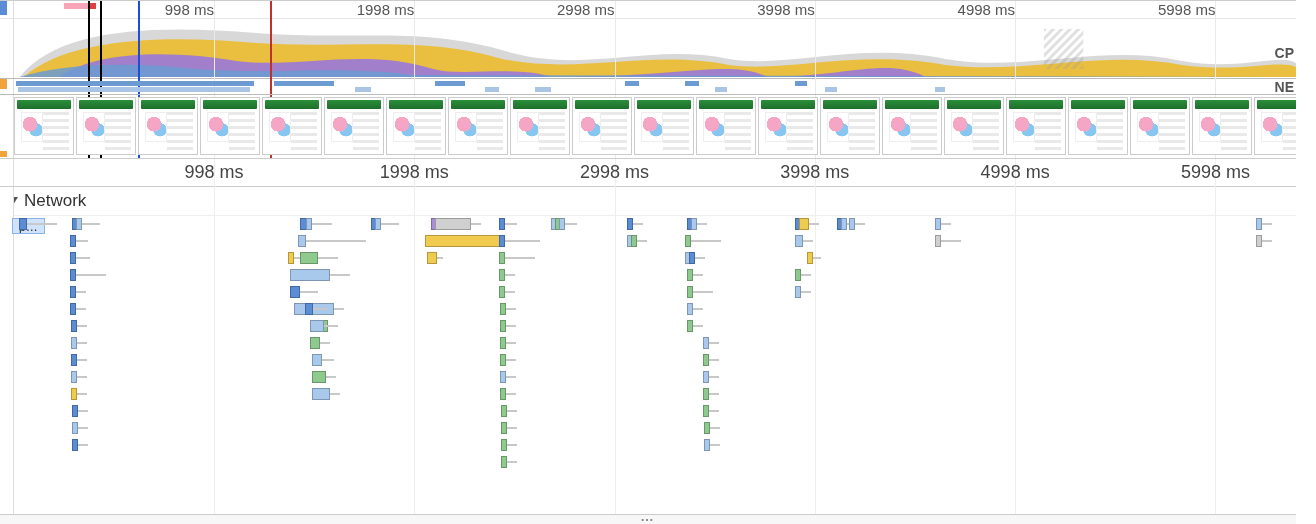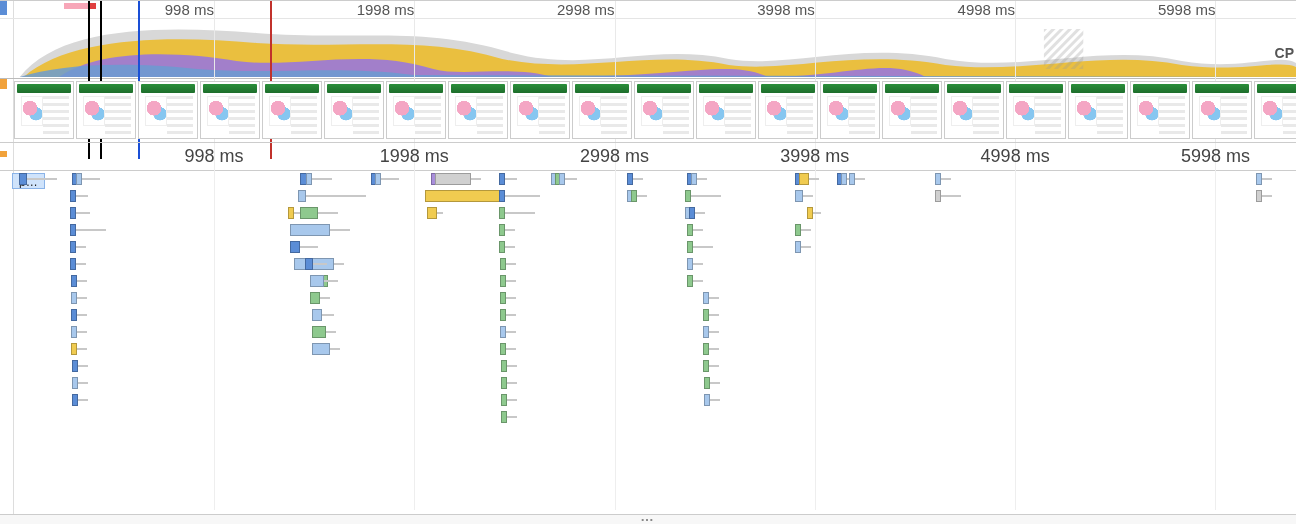--- a/index.html
+++ b/index.html
@@ -107,38 +107,58 @@
       <div class="tick-line" style="left: 614.522px; height: 158px;"></div>
       <div class="tick-line" style="left: 814.83px; height: 158px;"></div>
       <div class="tick-line" style="left: 1015.14px; height: 158px;"></div>
       <div class="tick-line" style="left: 1215.45px; height: 158px;"></div>
       <div class="vmark black" style="left: 88.1138px; height: 158px;"></div>
       <div class="vmark black" style="left: 100.132px; height: 158px;"></div>
       <div class="vmark blue" style="left: 138.191px; height: 158px;"></div>
       <div class="vmark red" style="left: 270.394px; height: 158px;"></div>
     </div>
 
+  <div class="net-overview">
+    <span class="label-right lbl-ne" style="top:0">NE</span>
+  <div class="net-ov-bar" style="left: 16.0031px; width: 238.366px; top: 2px;"></div>
+      <div class="net-ov-bar light" style="left: 18.0062px; width: 232.357px; top: 8px;"></div>
+      <div class="net-ov-bar" style="left: 274.4px; width: 60.0923px; top: 2px;"></div>
+      <div class="net-ov-bar light" style="left: 354.523px; width: 16.0246px; top: 8px;"></div>
+      <div class="net-ov-bar" style="left: 434.646px; width: 30.0462px; top: 2px;"></div>
+      <div class="net-ov-bar light" style="left: 484.723px; width: 14.0215px; top: 8px;"></div>
+      <div class="net-ov-bar light" style="left: 534.8px; width: 16.0246px; top: 8px;"></div>
+      <div class="net-ov-bar" style="left: 624.938px; width: 14.0215px; top: 2px;"></div>
+      <div class="net-ov-bar" style="left: 685.031px; width: 14.0215px; top: 2px;"></div>
+      <div class="net-ov-bar light" style="left: 715.077px; width: 12.0185px; top: 8px;"></div>
+      <div class="net-ov-bar" style="left: 795.2px; width: 12.0185px; top: 2px;"></div>
+      <div class="net-ov-bar light" style="left: 825.246px; width: 12.0185px; top: 8px;"></div>
+      <div class="net-ov-bar light" style="left: 935.415px; width: 10.0154px; top: 8px;"></div>
+    </div>
 
   <div class="filmstrip"><div class="frame"><div class="sidetext"></div></div><div class="frame"><div class="sidetext"></div></div><div class="frame"><div class="sidetext"></div></div><div class="frame"><div class="sidetext"></div></div><div class="frame"><div class="sidetext"></div></div><div class="frame"><div class="sidetext"></div></div><div class="frame"><div class="sidetext"></div></div><div class="frame"><div class="sidetext"></div></div><div class="frame"><div class="sidetext"></div></div><div class="frame"><div class="sidetext"></div></div><div class="frame"><div class="sidetext"></div></div><div class="frame"><div class="sidetext"></div></div><div class="frame"><div class="sidetext"></div></div><div class="frame"><div class="sidetext"></div></div><div class="frame"><div class="sidetext"></div></div><div class="frame"><div class="sidetext"></div></div><div class="frame"><div class="sidetext"></div></div><div class="frame"><div class="sidetext"></div></div><div class="frame"><div class="sidetext"></div></div><div class="frame"><div class="sidetext"></div></div><div class="frame"><div class="sidetext"></div></div></div>
 
   <div class="main-ruler">
       <div class="main-tick-line" style="left: 213.907px;"></div>
       <div class="main-tick" style="left: 213.907px;">998 ms</div>
       <div class="main-tick-line" style="left: 414.215px;"></div>
       <div class="main-tick" style="left: 414.215px;">1998 ms</div>
       <div class="main-tick-line" style="left: 614.522px;"></div>
       <div class="main-tick" style="left: 614.522px;">2998 ms</div>
       <div class="main-tick-line" style="left: 814.83px;"></div>
       <div class="main-tick" style="left: 814.83px;">3998 ms</div>
       <div class="main-tick-line" style="left: 1015.14px;"></div>
       <div class="main-tick" style="left: 1015.14px;">4998 ms</div>
       <div class="main-tick-line" style="left: 1215.45px;"></div>
       <div class="main-tick" style="left: 1215.45px;">5998 ms</div>
     </div>
 
+  <div class="section-hdr">
+    <span class="disclosure"></span>
+    <span>Network</span>
+  </div>
 
   <div class="waterfall">
       <div class="wf-name" style="top: 2px;">p…</div>
       <div class="req c-blue" style="left: 19.0077px; top: 2px; height: 14px; width: 38px;">
         <div class="dl" style="left: 0px; width: 8px;"></div>
         <div class="wait" style="left: 8px; width: 30px;"></div>
       </div>
       <div class="req c-blue" style="left: 72.0892px; top: 2px; height: 14px; width: 28px;">
         <div class="dl" style="left: 0px; width: 8px;"></div>
         <div class="wait" style="left: 8px; width: 20px;"></div>

